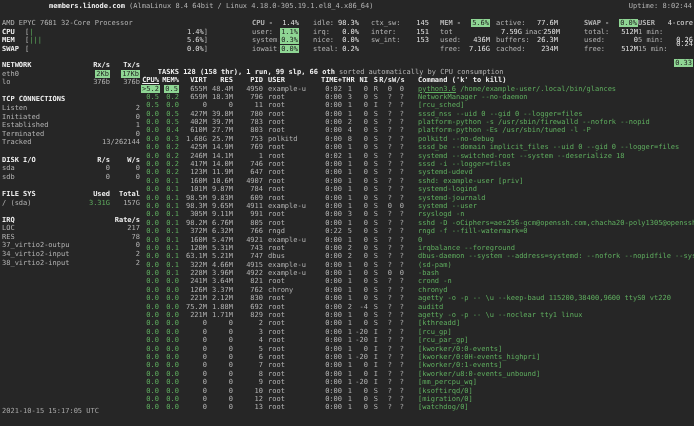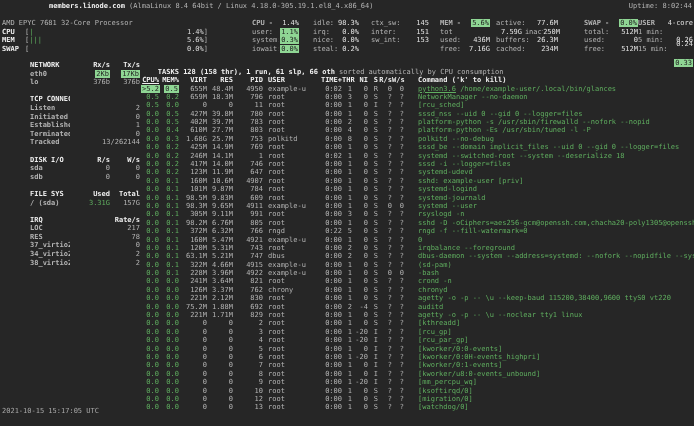--- a/index.html
+++ b/index.html
@@ -25,23 +25,23 @@
   
   .statblock .trow{display:flex;height:8.6px;white-space:pre;}
   .statblock .lbl{display:inline-block;color:#b4b4b4;overflow:hidden;}
   .statblock .val{display:inline-block;text-align:right;color:#e2e2e2;white-space:nowrap;}
   .cpu-block{left:252px;top:19px;width:180px;}
   .mem-block{left:440px;top:19px;width:120px;}
   .swap-block{left:584px;top:19px;width:56px;}
   .load-block{left:638px;top:19px;width:56px;}
   
   .left-panel{left:2px;top:61px;width:138px;}
-  .lrow{display:flex;height:8.6px;white-space:pre;margin-left:28px;}
+  .lrow{display:flex;height:8.6px;white-space:pre;}
   .spacer{height:8.6px;}
-  .lname{flex:1;overflow:hidden;white-space:nowrap;font-weight:bold;}
+  .lname{flex:1;overflow:hidden;white-space:nowrap;}
   .lc1{width:40px;text-align:right;white-space:nowrap;}
   .lc2{min-width:30px;text-align:right;white-space:nowrap;}
   .sech{font-weight:bold;color:#f0f0f0;}
   
   .tasksline{left:141px;top:59px;width:553px;white-space:pre;overflow:hidden;}
   
   .proc-head{left:141px;top:76px;}
   .proc-rows{left:141px;top:84.5px;}
   .prow{display:flex;height:8.4px;white-space:pre;align-items:baseline;}
   .phead span{font-weight:bold;color:#f0f0f0;}
@@ -128,21 +128,21 @@
       <div class="lrow"><span class="lname sech">IRQ</span><span class="lc1 sech"></span><span class="lc2 sech">Rate/s</span></div>
       <div class="lrow"><span class="lname">LOC</span><span class="lc1"></span><span class="lc2">217</span></div>
       <div class="lrow"><span class="lname">RES</span><span class="lc1"></span><span class="lc2">78</span></div>
       <div class="lrow"><span class="lname">37_virtio2-output.1</span><span class="lc1"></span><span class="lc2">0</span></div>
       <div class="lrow"><span class="lname">34_virtio2-input.0</span><span class="lc1"></span><span class="lc2">2</span></div>
       <div class="lrow"><span class="lname">38_virtio2-input.2</span><span class="lc1"></span><span class="lc2">2</span></div>
       <div class="spacer"></div>
     </div>
 
   <div class="abs tasksline">
-    <span class="bold">TASKS 128 (158 thr), 1 run, 61 slp, 66 oth</span><span> sorted automatically by CPU consumption</span>
+    <span class="bold">TASKS 128 (158 thr), 1 run, 99 slp, 66 oth</span><span> sorted automatically by CPU consumption</span>
   </div>
 
   <div class="abs proc-head prow phead" id="proc-head"><span class="pc-cpu u">CPU%</span><span class="pc-mem">MEM%</span><span class="pc-virt">VIRT</span><span class="pc-res">RES</span><span class="pc-pid">PID</span><span class="pc-user">USER</span><span class="pc-time">TIME+</span><span class="pc-thr">THR</span><span class="pc-ni">NI</span><span class="pc-s">S</span><span class="pc-rs">R/s</span><span class="pc-ws">W/s</span><span class="pc-cmd">Command ('k' to kill)</span></div>
   <div class="abs proc-rows" id="proc-rows">
       <div class="prow"><span class="pc-cpu"><span class="hl">&gt;5.2</span></span><span class="pc-mem"><span class="hl">0.5</span></span><span class="pc-virt">655M</span><span class="pc-res">48.4M</span><span class="pc-pid">4950</span><span class="pc-user">example-u</span><span class="pc-time">0:02</span><span class="pc-thr">1</span><span class="pc-ni">0</span><span class="pc-s">R</span><span class="pc-rs">0</span><span class="pc-ws">0</span><span class="pc-cmd"><span class="u">python3.6</span> /home/example-user/.local/bin/glances</span></div>
       <div class="prow"><span class="pc-cpu"><span class="g">0.5</span></span><span class="pc-mem"><span class="g">0.2</span></span><span class="pc-virt">659M</span><span class="pc-res">18.3M</span><span class="pc-pid">796</span><span class="pc-user">root</span><span class="pc-time">0:00</span><span class="pc-thr">3</span><span class="pc-ni">0</span><span class="pc-s">S</span><span class="pc-rs">?</span><span class="pc-ws">?</span><span class="pc-cmd">NetworkManager --no-daemon</span></div>
       <div class="prow"><span class="pc-cpu"><span class="g">0.5</span></span><span class="pc-mem"><span class="g">0.0</span></span><span class="pc-virt">0</span><span class="pc-res">0</span><span class="pc-pid">11</span><span class="pc-user">root</span><span class="pc-time">0:00</span><span class="pc-thr">1</span><span class="pc-ni">0</span><span class="pc-s">I</span><span class="pc-rs">?</span><span class="pc-ws">?</span><span class="pc-cmd">[rcu_sched]</span></div>
       <div class="prow"><span class="pc-cpu"><span class="g">0.0</span></span><span class="pc-mem"><span class="g">0.5</span></span><span class="pc-virt">427M</span><span class="pc-res">39.8M</span><span class="pc-pid">780</span><span class="pc-user">root</span><span class="pc-time">0:00</span><span class="pc-thr">1</span><span class="pc-ni">0</span><span class="pc-s">S</span><span class="pc-rs">?</span><span class="pc-ws">?</span><span class="pc-cmd">sssd_nss --uid 0 --gid 0 --logger=files</span></div>
       <div class="prow"><span class="pc-cpu"><span class="g">0.0</span></span><span class="pc-mem"><span class="g">0.5</span></span><span class="pc-virt">402M</span><span class="pc-res">39.7M</span><span class="pc-pid">783</span><span class="pc-user">root</span><span class="pc-time">0:00</span><span class="pc-thr">2</span><span class="pc-ni">0</span><span class="pc-s">S</span><span class="pc-rs">?</span><span class="pc-ws">?</span><span class="pc-cmd">platform-python -s /usr/sbin/firewalld --nofork --nopid</span></div>
       <div class="prow"><span class="pc-cpu"><span class="g">0.0</span></span><span class="pc-mem"><span class="g">0.4</span></span><span class="pc-virt">610M</span><span class="pc-res">27.7M</span><span class="pc-pid">803</span><span class="pc-user">root</span><span class="pc-time">0:00</span><span class="pc-thr">4</span><span class="pc-ni">0</span><span class="pc-s">S</span><span class="pc-rs">?</span><span class="pc-ws">?</span><span class="pc-cmd">platform-python -Es /usr/sbin/tuned -l -P</span></div>

